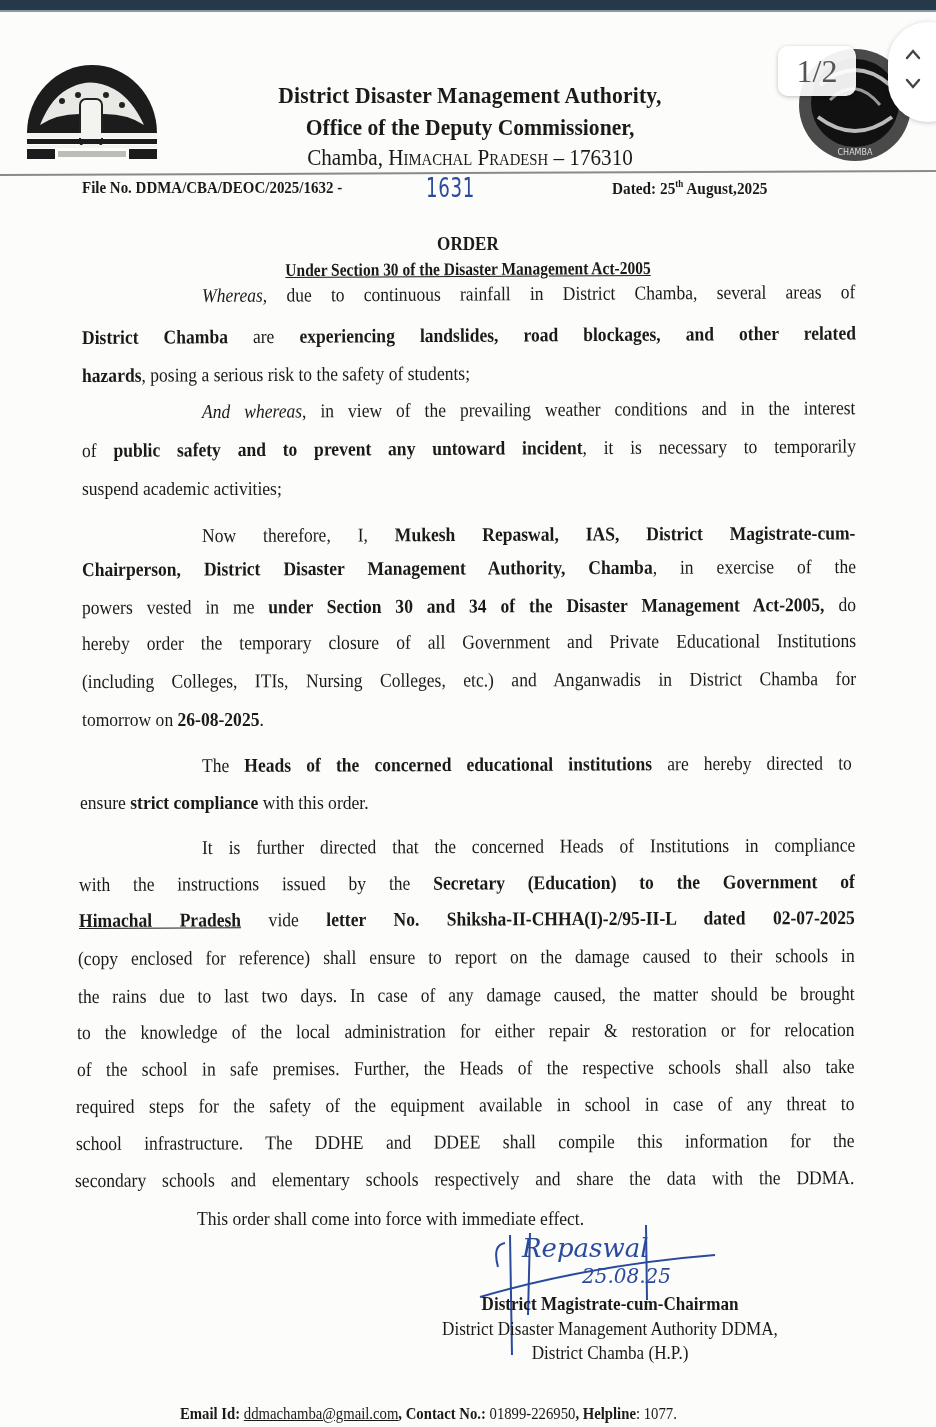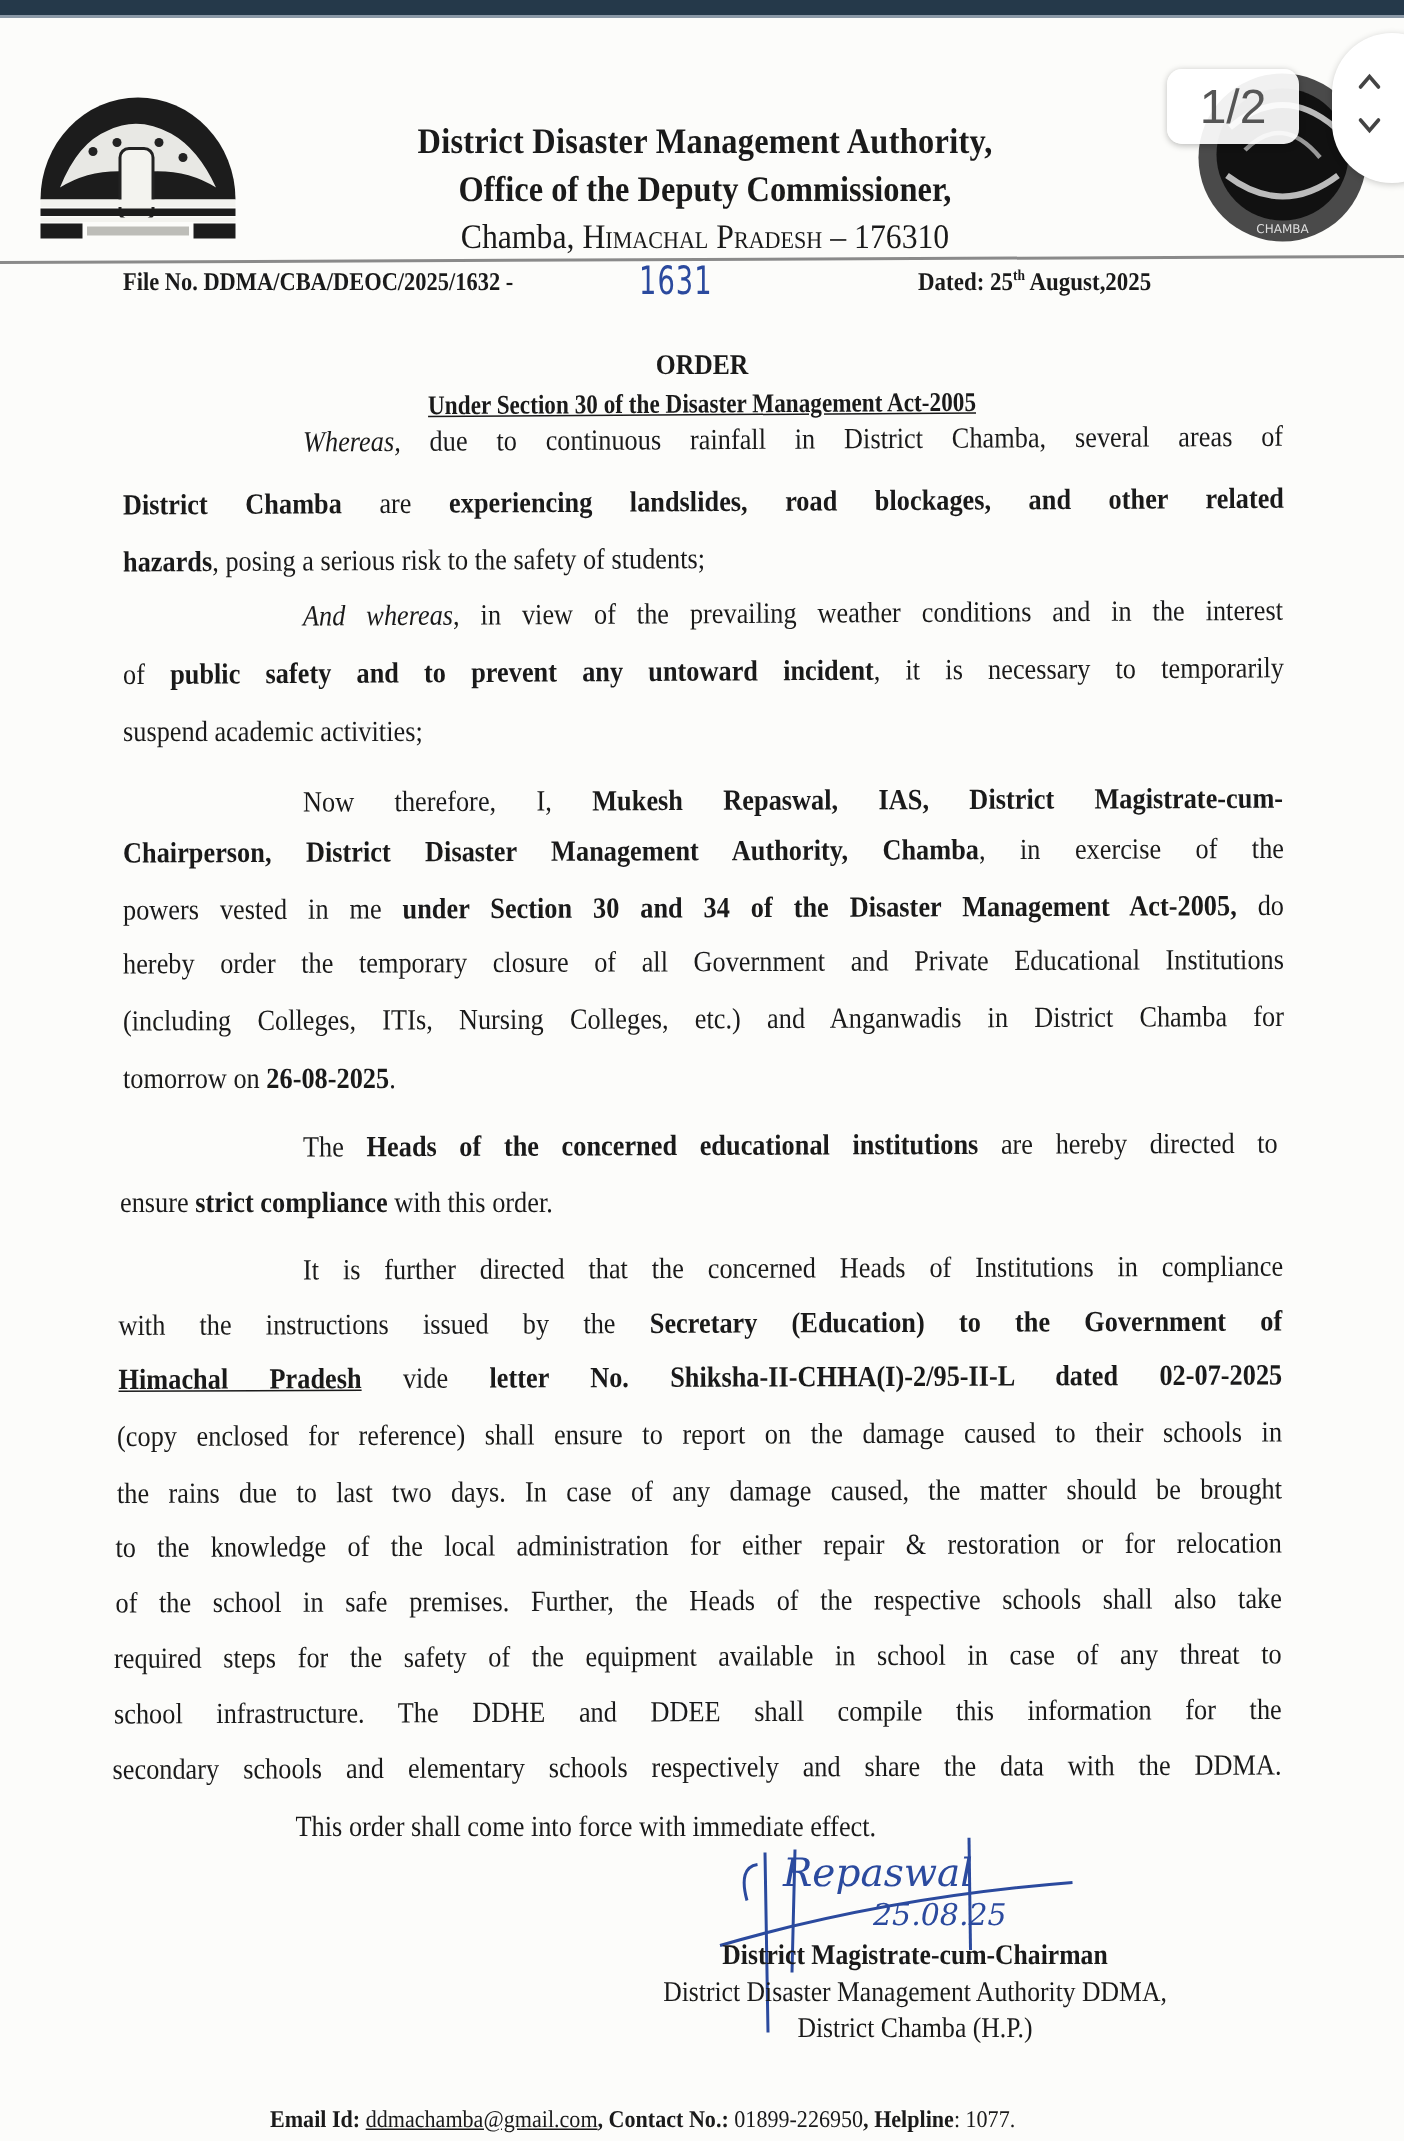--- a/index.html
+++ b/index.html
@@ -22,24 +22,24 @@
   .hdr3 { top: 145px; font-size: 23px; font-weight: normal; transform: scaleX(0.92); }
   .hdr3 .sc { font-variant: small-caps; }
   .rule { position: absolute; left: 0; top: 172px; width: 936px; height: 2px; background: #8a8a8a; transform: rotate(-0.25deg); }
   .fileno { position: absolute; left: 82px; top: 178px; font-size: 17px; font-weight: bold; transform: scaleX(0.88); transform-origin: left; }
   .handno { position: absolute; left: 426px; top: 173px; font-family: "DejaVu Sans", sans-serif; font-size: 26px; color: #2b4a9e; letter-spacing: 1px; transform: scaleX(0.7); transform-origin: left; }
   .dated { position: absolute; left: 612px; top: 178px; font-size: 17px; font-weight: bold; transform: scaleX(0.9); transform-origin: left; }
   .dated sup { font-size: 10px; }
 
   
   .page-indicator {
-    position: absolute; left: 778px; top: 46px; width: 88px; height: 50px;
+    position: absolute; left: 778px; top: 46px; width: 78px; height: 50px;
     background: rgba(255,255,255,0.92); border-radius: 10px;
     box-shadow: 0 1px 4px rgba(0,0,0,0.25);
-    font-family: Liberation Sans, sans-serif; font-size: 32px; color: #555;
+    font-family: Liberation Serif, serif; font-size: 32px; color: #555;
     display: flex; align-items: center; justify-content: center;
   }
   .scroll-btn {
     position: absolute; left: 888px; top: 22px; width: 80px; height: 100px;
     background: #ffffff; border-radius: 40px; box-shadow: 0 1px 5px rgba(0,0,0,0.2);
   }
   .scroll-btn .up, .scroll-btn .down { position: absolute; left: 16px; width: 18px; height: 18px; }
   .scroll-btn .up { top: 24px; }
   .scroll-btn .down { top: 52px; }
 

